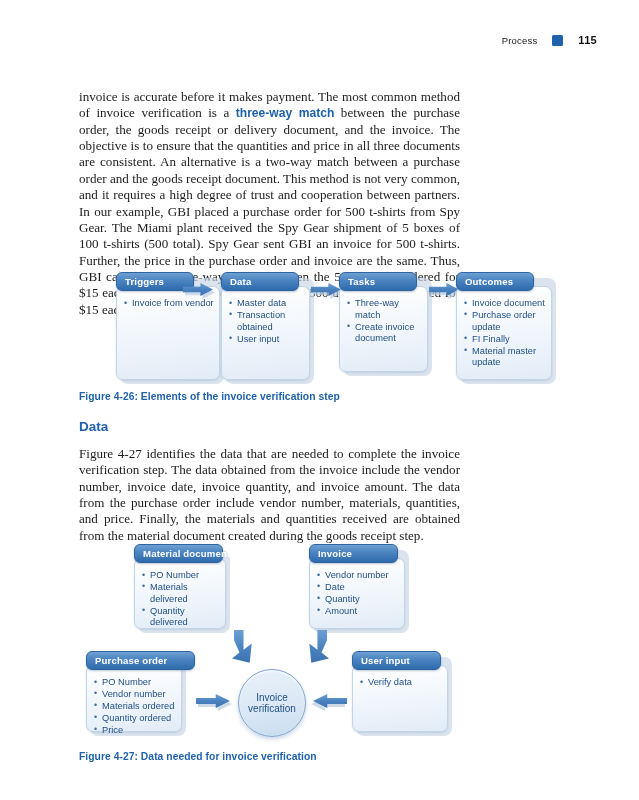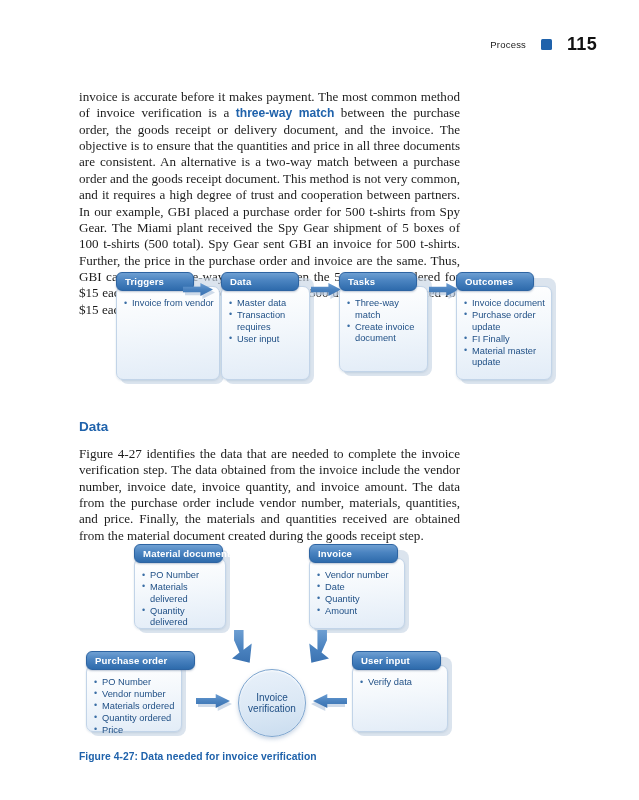--- a/index.html
+++ b/index.html
@@ -11,21 +11,21 @@
   .page{position:absolute;inset:0;}
 
   
   .runhead{
     position:absolute;left:0;right:42px;top:34px;
     display:flex;justify-content:flex-end;align-items:center;gap:15px;
     font-family:"Liberation Sans",sans-serif;
   }
   .runhead .rh-label{font-size:9.5px;color:#1a1a1a;letter-spacing:.2px;}
   .runhead .rh-square{width:11px;height:11px;background:#1f62ab;border-radius:1.5px;display:block;}
-  .runhead .rh-page{font-size:18px;font-weight:bold;color:#111;letter-spacing:.3px;}
+  .runhead .rh-page{font-size:11px;font-weight:bold;color:#111;letter-spacing:.3px;}
 
   
   .body-text{
     position:absolute;left:79px;width:381px;
     font-size:13.1px;line-height:16.35px;
     text-align:justify;text-justify:inter-word;
     color:#1c1c1c;
     -webkit-hyphens:none;hyphens:none;
   }
   #para1{top:76px;}
@@ -141,21 +141,21 @@
       <div class="ash"></div>
       <div class="abody"></div>
     </div>
 
     <div class="sa-box" style="left:221px;top:272px;width:89px;height:108px;">
       <div class="sa-shadow"></div>
       <div class="sa-body"></div>
       <div class="sa-head" style="width:78px;">Data</div>
       <ul class="sa-list">
         <li>Master data</li>
-        <li>Transaction requires</li>
+        <li>Transaction obtained</li>
         <li>User input</li>
       </ul>
     </div>
 
     <div class="arrow-h" style="left:311px;top:283px;">
       <div class="ash"></div>
       <div class="abody"></div>
     </div>
 
     <div class="sa-box" style="left:339px;top:272px;width:89px;height:100px;">
@@ -179,20 +179,21 @@
       <div class="sa-head" style="width:78px;">Outcomes</div>
       <ul class="sa-list">
         <li>Invoice document</li>
         <li>Purchase order update</li>
         <li>FI Finally</li>
         <li>Material master update</li>
       </ul>
     </div>
   </div>
 
+  <div class="caption" id="cap426">Figure 4-26: Elements of the invoice verification step</div>
 
   <div class="sec-head">Data</div>
 
   <p class="body-text" id="para2">Figure 4-27 identifies the data that are needed to complete the invoice verification step. The data obtained from the invoice include the vendor number, invoice date, invoice quantity, and invoice amount. The data from the purchase order include vendor number, materials, quantities, and price. Finally, the materials and quantities received are obtained from the material document created during the goods receipt step.</p>
 
   <div>
 
     <div class="sa-box" style="left:134px;top:544px;width:92px;height:85px;">
       <div class="sa-shadow"></div>
       <div class="sa-body"></div>

